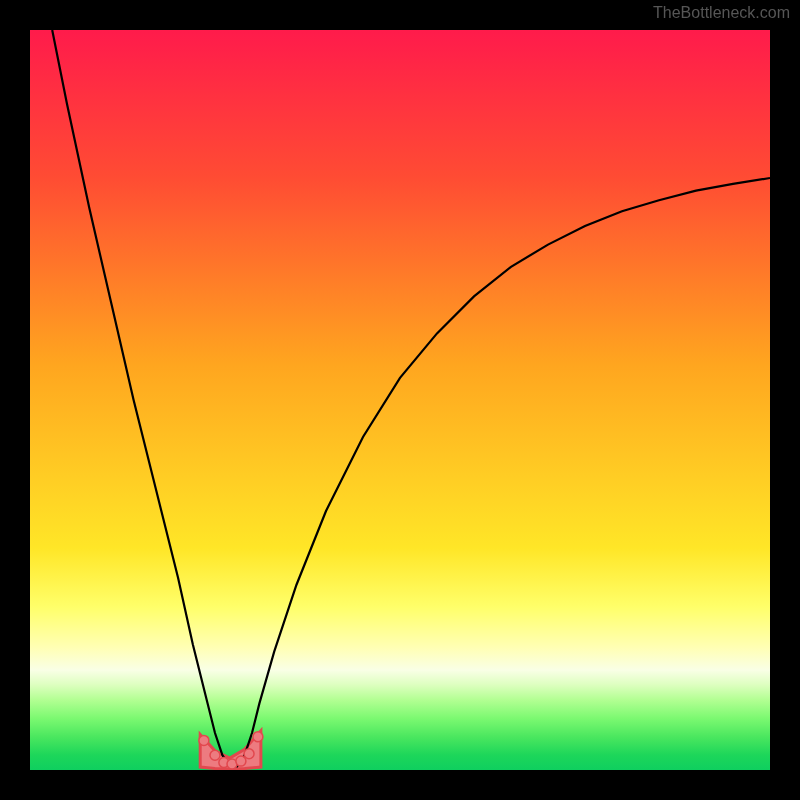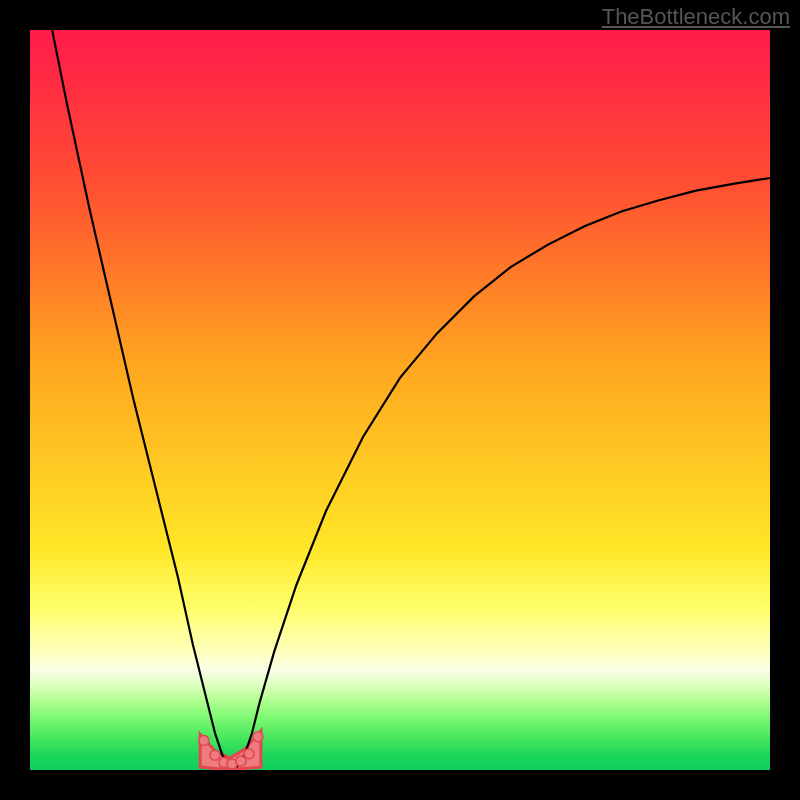--- a/index.html
+++ b/index.html
@@ -15,26 +15,25 @@
     position: relative;
     width: 800px;
     height: 800px;
     background: #000;
   }
   .watermark {
     position: absolute;
     top: 4px;
     right: 10px;
     color: #565656;
-    font-size: 22px;
+    font-size: 16px;
     font-weight: 400;
     font-family: Arial, sans-serif;
     letter-spacing: 0px;
     z-index: 10;
-    text-decoration: underline;
   }
   .plot {
     position: absolute;
     left: 30px;
     top: 30px;
     width: 740px;
     height: 740px;
     overflow: hidden;
   }
   .plot svg {

